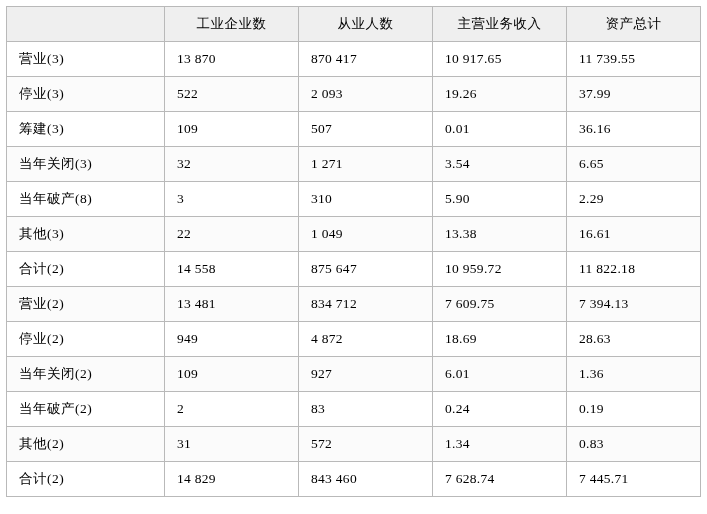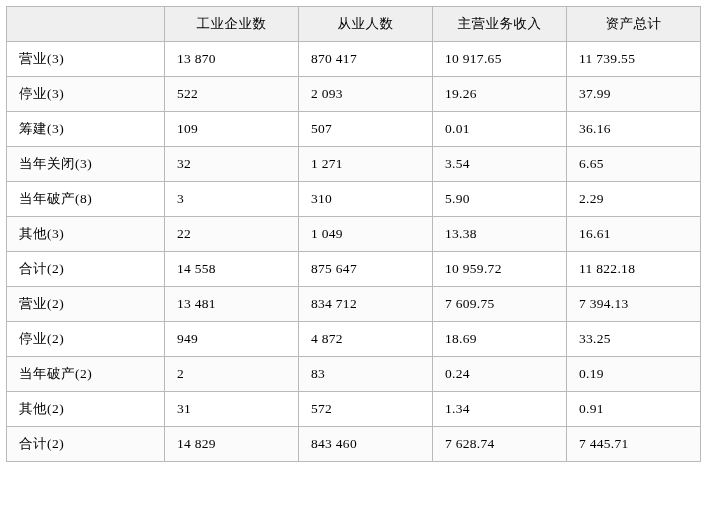--- a/index.html
+++ b/index.html
@@ -137,35 +137,42 @@
         <td class="num">13 481</td>
         <td class="num">834 712</td>
         <td class="num">7 609.75</td>
         <td class="num">7 394.13</td>
       </tr>
       <tr>
         <td class="row-label">停业(2)</td>
         <td class="num">949</td>
         <td class="num">4 872</td>
         <td class="num">18.69</td>
-        <td class="num">33.25</td>
+        <td class="num">28.63</td>
+      </tr>
+      <tr>
+        <td class="row-label">当年关闭(2)</td>
+        <td class="num">109</td>
+        <td class="num">927</td>
+        <td class="num">6.01</td>
+        <td class="num">1.36</td>
       </tr>
       <tr>
         <td class="row-label">当年破产(2)</td>
         <td class="num">2</td>
         <td class="num">83</td>
         <td class="num">0.24</td>
         <td class="num">0.19</td>
       </tr>
       <tr>
         <td class="row-label">其他(2)</td>
         <td class="num">31</td>
         <td class="num">572</td>
         <td class="num">1.34</td>
-        <td class="num">0.91</td>
+        <td class="num">0.83</td>
       </tr>
       <tr>
         <td class="row-label">合计(2)</td>
         <td class="num">14 829</td>
         <td class="num">843 460</td>
         <td class="num">7 628.74</td>
         <td class="num">7 445.71</td>
       </tr>
     </tbody>
   </table>

